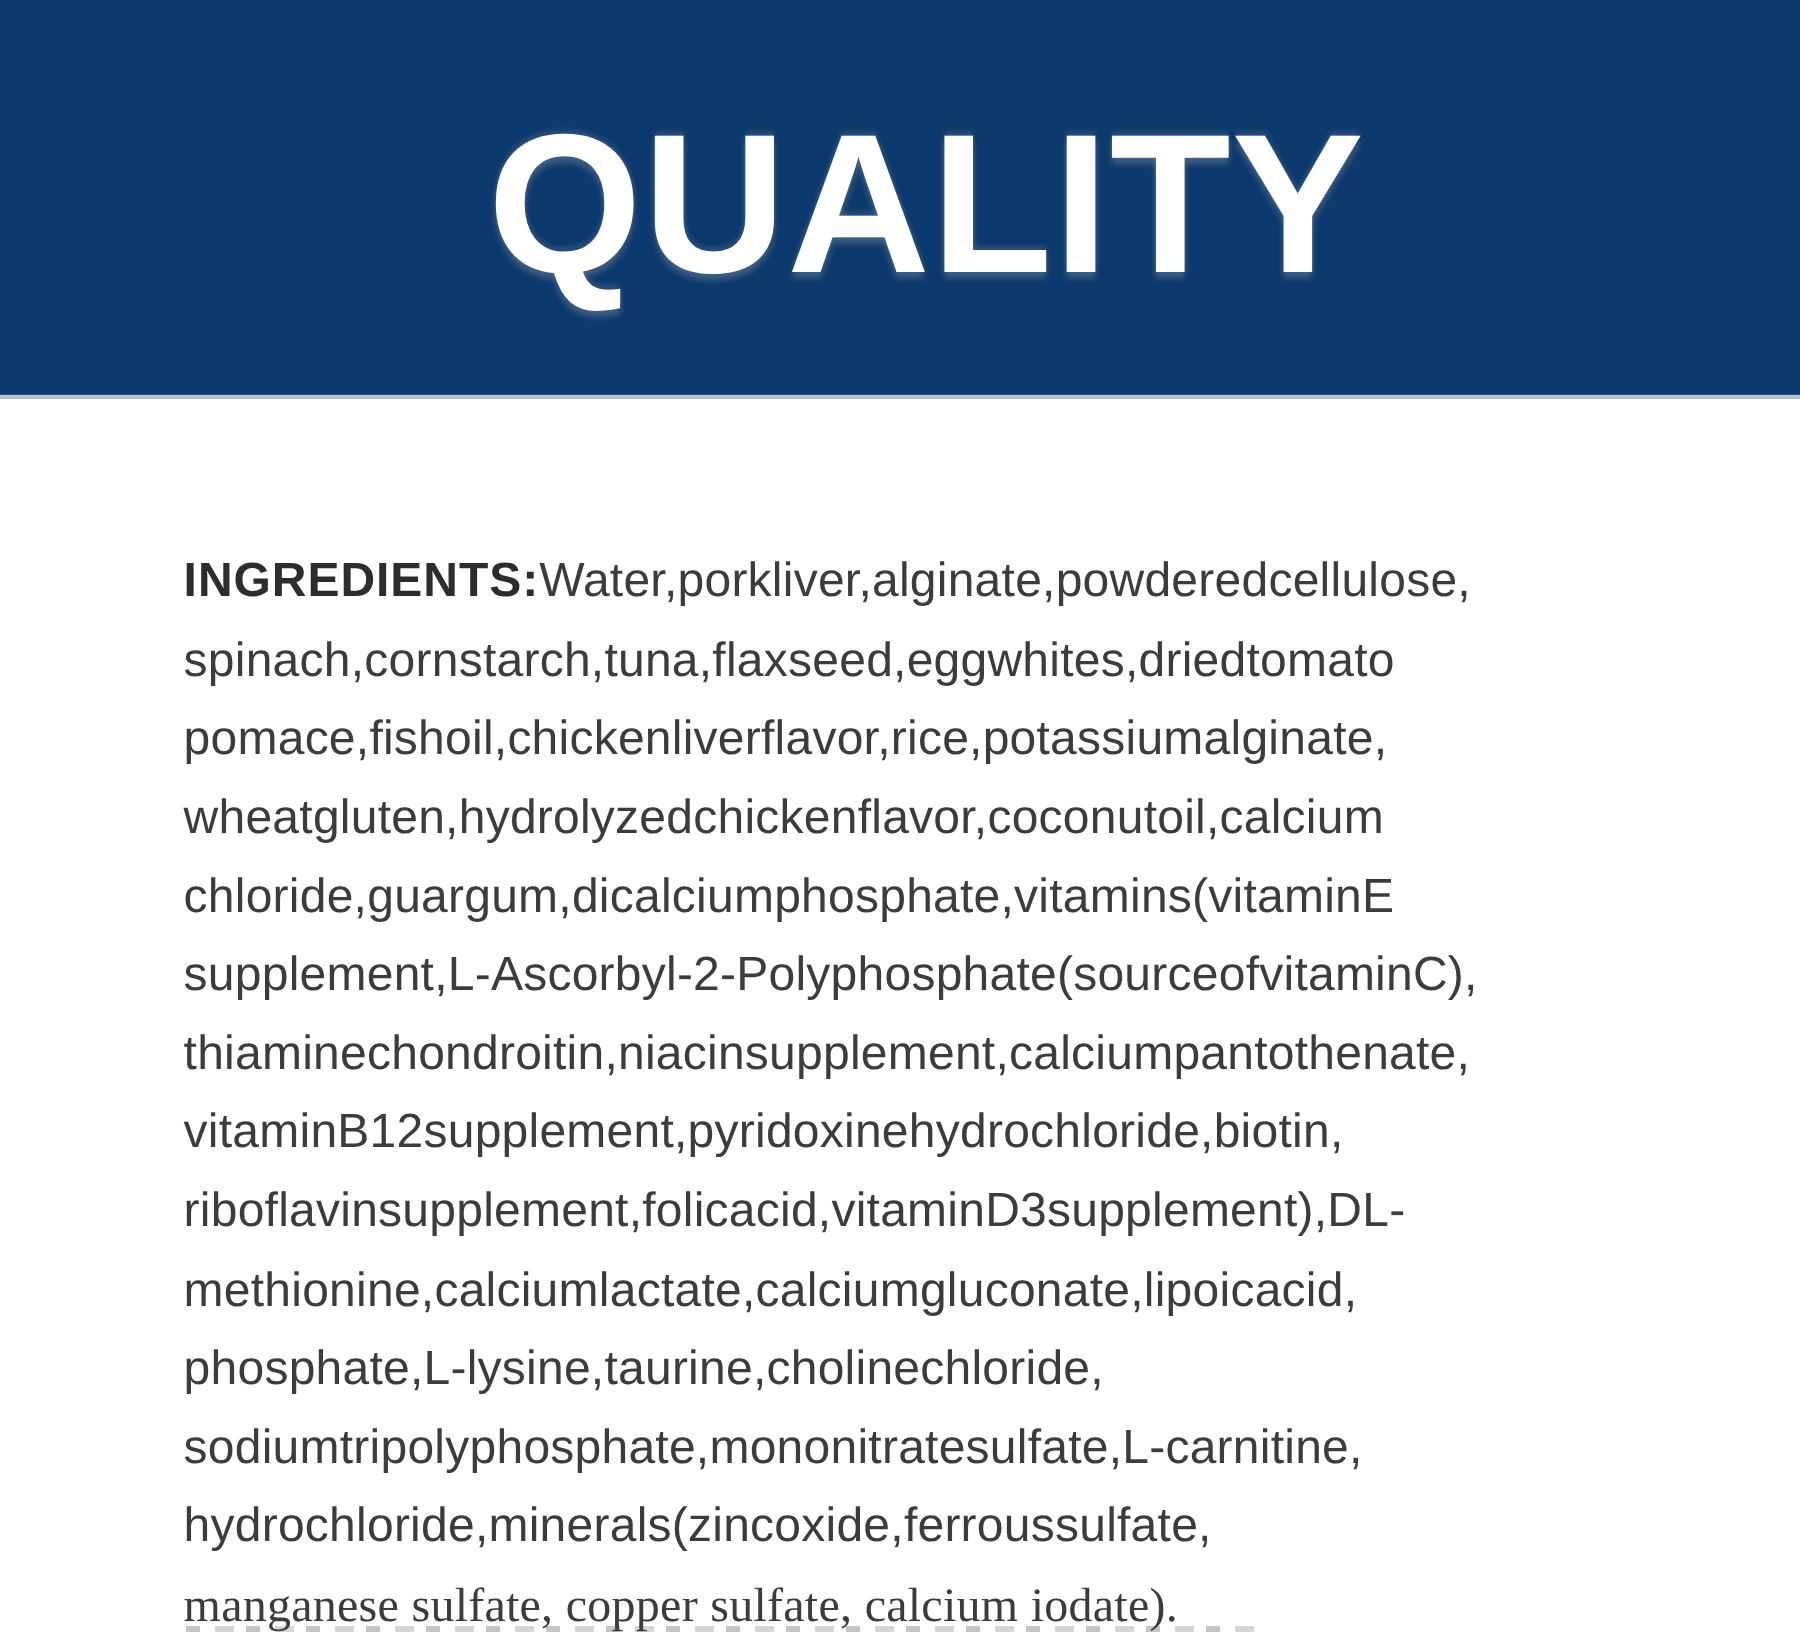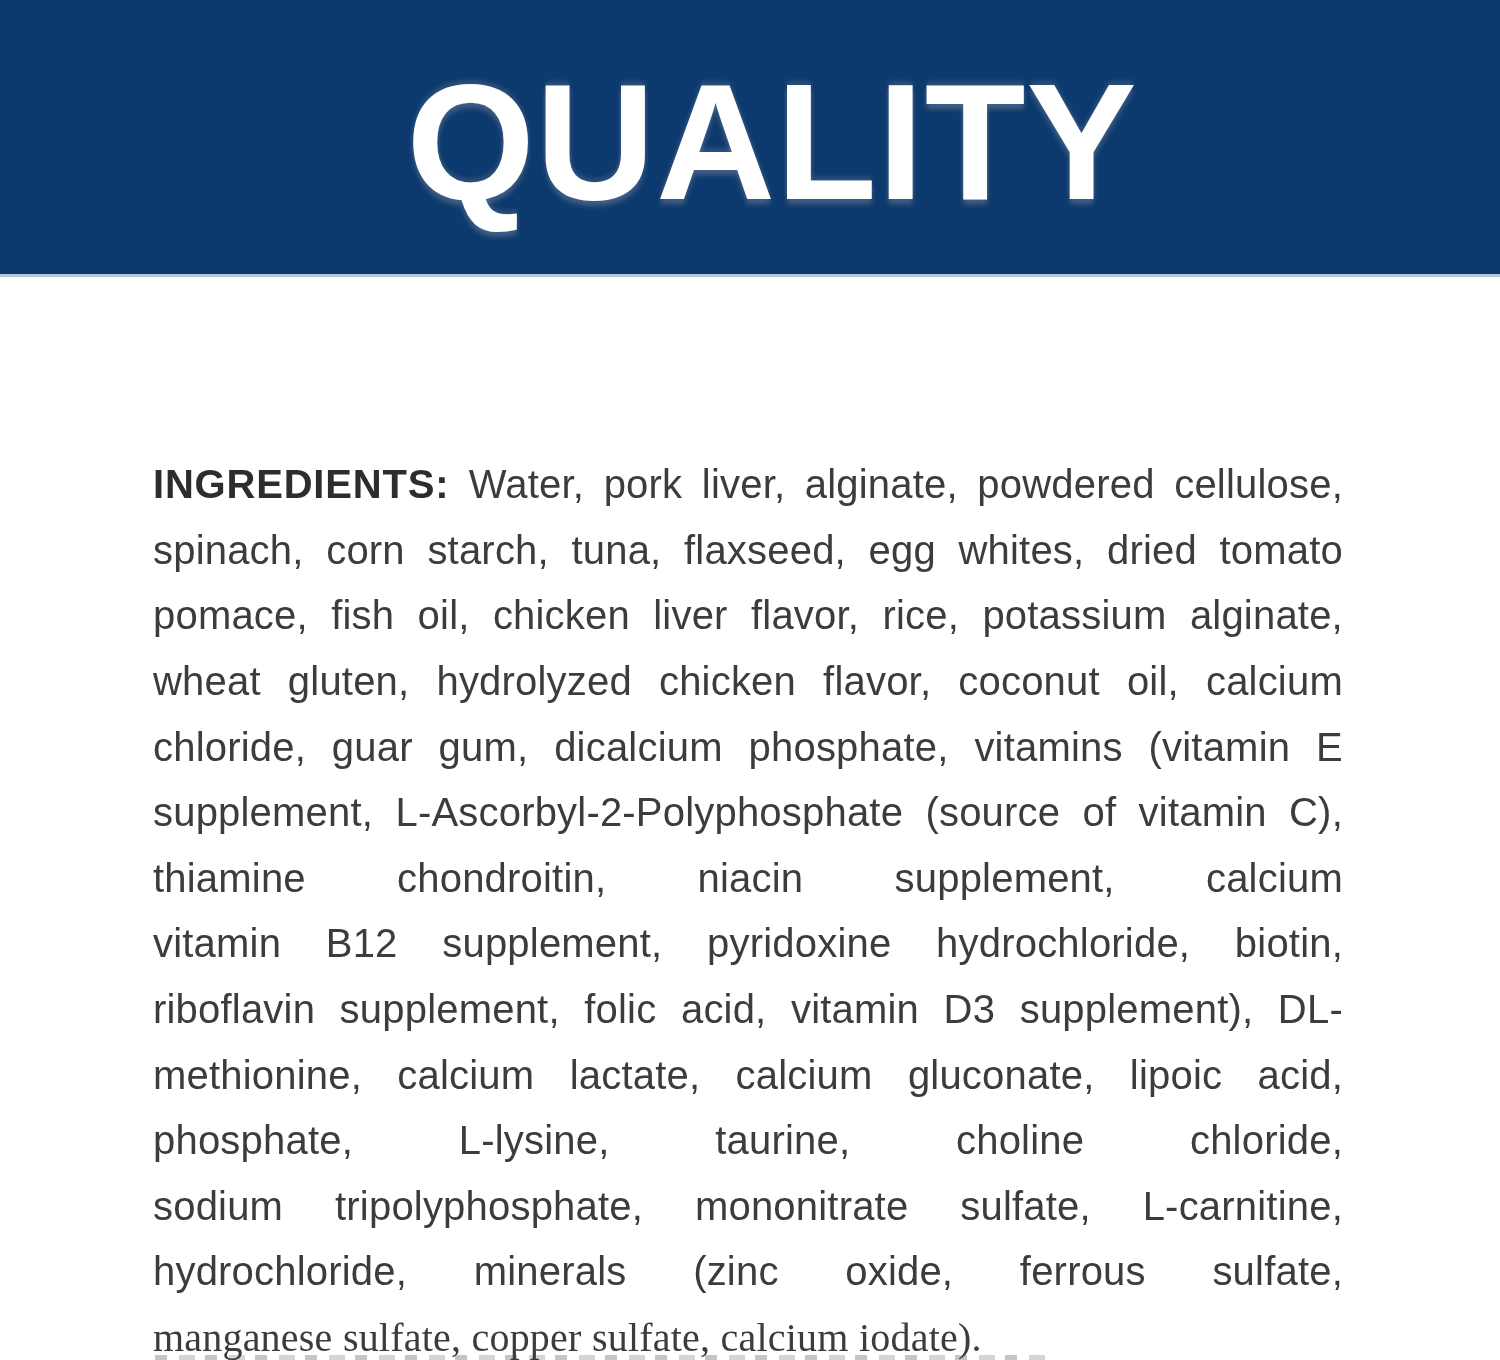--- a/index.html
+++ b/index.html
@@ -14,21 +14,21 @@
   .page {
     position: relative;
     width: 1500px;
     height: 1360px;
     background: #ffffff;
   }
   
   .banner {
     box-sizing: border-box;
     width: 1500px;
-    height: 277px;
+    height: 332px;
     background: #0d3a6e;
     border-bottom: 3px solid #b5c6da;
     display: flex;
     flex-direction: column;
     align-items: center;
     justify-content: center;
     padding-top: 10px;
     padding-left: 44px;
   }
   .banner-title {
@@ -43,21 +43,21 @@
   }
   
   .ingredients {
     position: absolute;
     left: 153px;
     top: 452px;
     width: 1190px;
   }
   .ing-line {
     display: flex;
-    justify-content: space-between;
+    justify-content: flex-start;
     align-items: center;
     height: 65.6px;
     font-size: 40px;
     color: #3c3c3c;
     letter-spacing: 0.2px;
     white-space: nowrap;
   }
   .ing-line.last {
     justify-content: flex-start;
   }
@@ -155,20 +155,21 @@
         <span>of</span>
         <span>vitamin</span>
         <span>C),</span>
       </div>
       <div class="ing-line">
         <span>thiamine</span>
         <span>chondroitin,</span>
         <span>niacin</span>
         <span>supplement,</span>
         <span>calcium</span>
+        <span>pantothenate,</span>
       </div>
       <div class="ing-line">
         <span>vitamin</span>
         <span>B12</span>
         <span>supplement,</span>
         <span>pyridoxine</span>
         <span>hydrochloride,</span>
         <span>biotin,</span>
       </div>
       <div class="ing-line">

